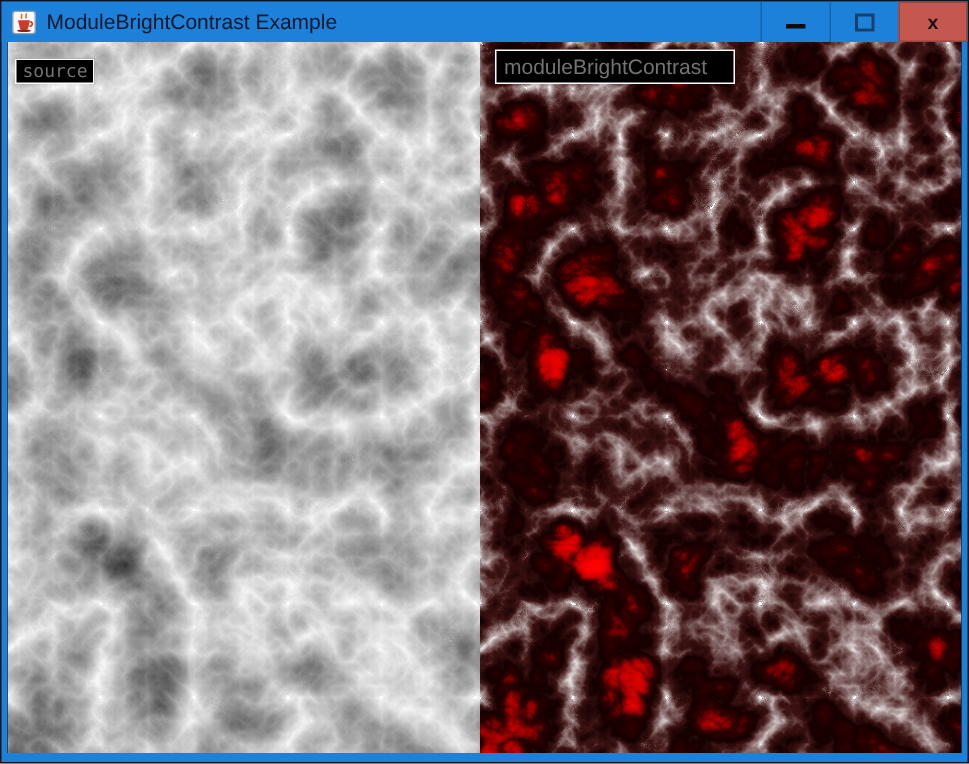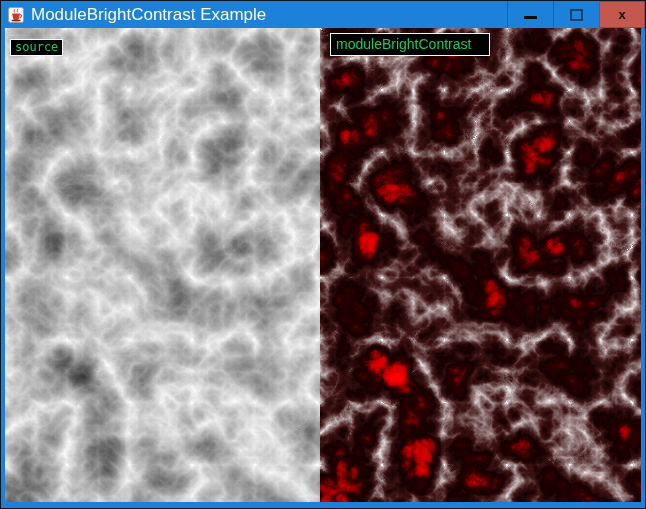--- a/index.html
+++ b/index.html
@@ -18,22 +18,22 @@
     position:absolute;top:0;left:0;right:0;height:27px;
     display:flex;align-items:center;
     background:#1e81d9;
     user-select:none;
   }
   .app-icon{
     width:16px;height:16px;margin-left:7px;flex:0 0 auto;display:block;
   }
   .title-text{
     margin-left:7px;
-    color:#fef9c3;
-    font-size:17px;
+    color:#0f172a;
+    font-size:14px;
     line-height:27px;
     white-space:nowrap;
   }
   .controls{
     position:absolute;top:0;right:0;height:27px;display:flex;
   }
   .win-btn{
     width:46px;height:27px;
     display:flex;align-items:center;justify-content:center;
     background:transparent;border:none;outline:none;
@@ -60,21 +60,21 @@
     position:absolute;left:4px;right:4px;top:27px;bottom:6px;
     display:flex;background:#000;overflow:hidden;
   }
   .panel{position:relative;height:100%;overflow:hidden;background:#222;}
   .panel.source{width:315px;flex:0 0 auto;}
   .panel.processed{flex:1 1 auto;}
   .panel svg.noise{position:absolute;left:0;top:0;display:block;}
 
   .img-label{
     position:absolute;
-    background:#000000;color:#22c55e;
+    background:#000000;color:#737373;
     border:1px solid #ffffff;
     white-space:nowrap;
   }
   .img-label.src{
     left:5px;top:11px;
     font-family:"DejaVu Sans Mono",monospace;
     font-size:12px;line-height:14px;
     padding:0px 4px 1px 4px;
   }
   .img-label.proc{

